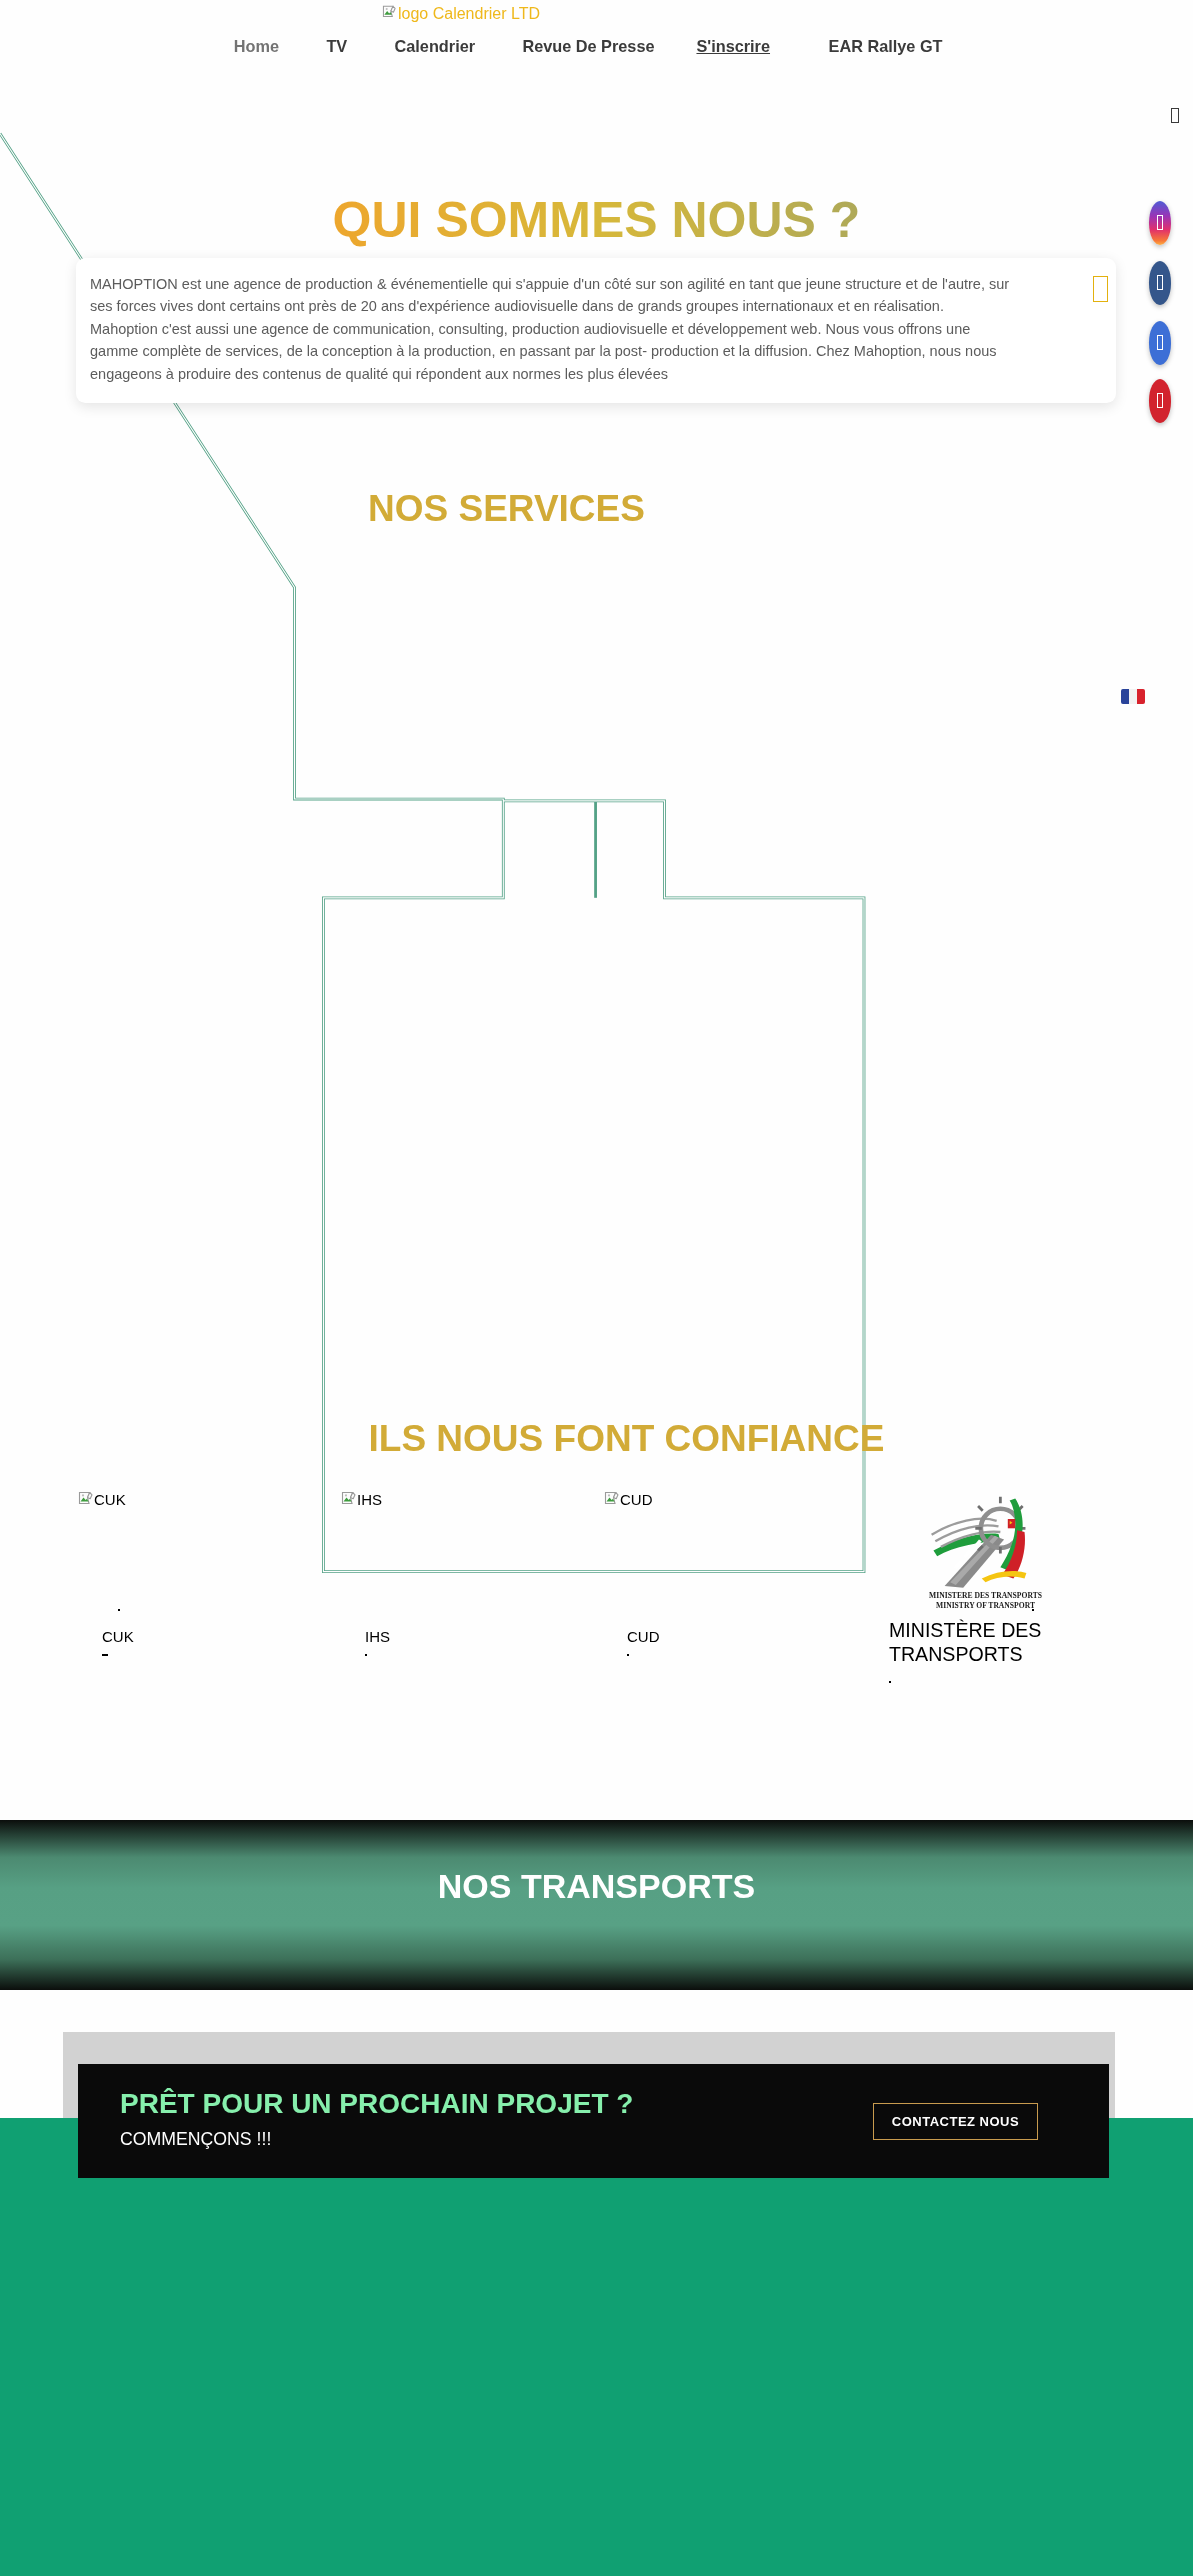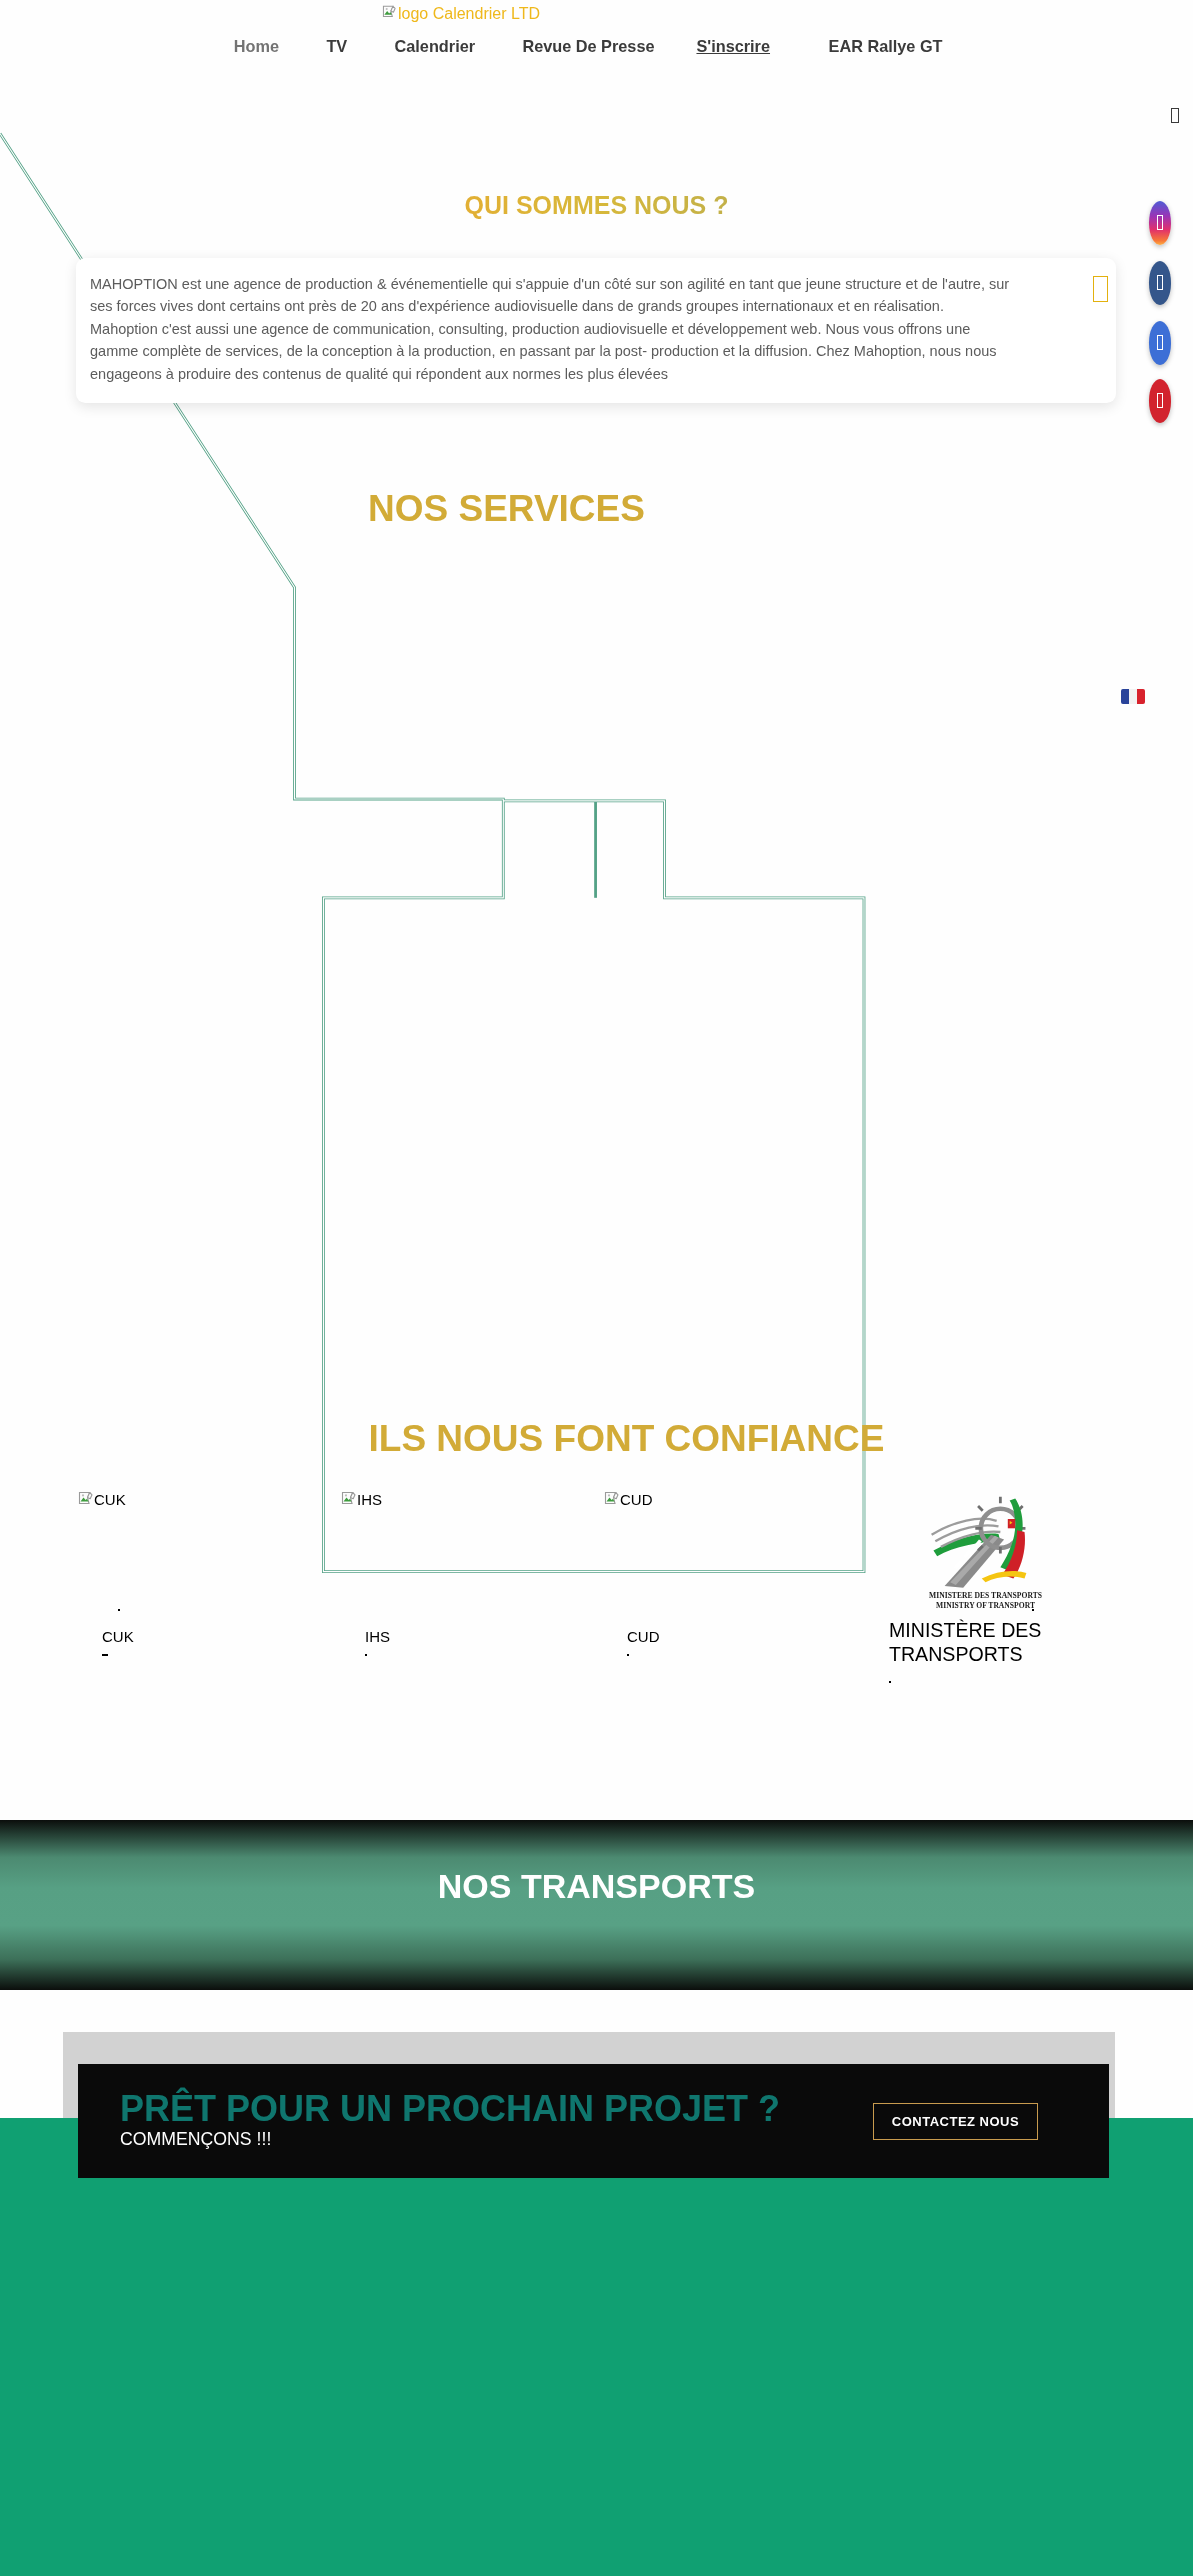--- a/index.html
+++ b/index.html
@@ -48,21 +48,21 @@
 <svg class="abs" style="left:0;top:0;" width="1193" height="1585" viewBox="0 0 1280 1700" fill="none">
   <g stroke="#53a186" stroke-width="3">
     <path d="M0 143 L316 630 L316 857 L540 857 L540 963 L347 963 L347 1686 L927 1686 L927 963 L713 963 L713 859 L540 859"></path>
     <path d="M639 859 L639 963"></path>
   </g>
   <g stroke="#ffffff" stroke-width="1.2">
     <path d="M0 143 L316 630 L316 857 L540 857 L540 963 L347 963 L347 1686 L927 1686 L927 963 L713 963 L713 859 L540 859"></path>
   </g>
 </svg>
 
-<h2 class="abs hdg" style="left:0;top:191px;width:1193px;text-align:center;font-size:25px;background:linear-gradient(90deg,#f0a42c 25%,#d7b83a 50%,#a9a75c 75%);-webkit-background-clip:text;background-clip:text;color:transparent;">QUI SOMMES NOUS ?</h2>
+<h2 class="abs hdg" style="left:0;top:191px;width:1193px;text-align:center;font-size:50px;background:linear-gradient(90deg,#f0a42c 25%,#d7b83a 50%,#a9a75c 75%);-webkit-background-clip:text;background-clip:text;color:transparent;">QUI SOMMES NOUS ?</h2>
 
 <div class="abs" style="left:76px;top:258px;width:1040px;height:145px;background:#fff;border-radius:9.3px;box-shadow:0 3.7px 13px rgba(0,0,0,0.10);">
   <div class="abs" style="left:14px;top:15px;width:923px;font-size:14.5px;line-height:22.4px;color:#5c5c5c;">MAHOPTION est une agence de production &amp; événementielle qui s'appuie d'un côté sur son agilité en tant que jeune structure et de l'autre, sur ses forces vives dont certains ont près de 20 ans d'expérience audiovisuelle dans de grands groupes internationaux et en réalisation. Mahoption c'est aussi une agence de communication, consulting, production audiovisuelle et développement web. Nous vous offrons une gamme complète de services, de la conception à la production, en passant par la post- production et la diffusion. Chez Mahoption, nous nous engageons à produire des contenus de qualité qui répondent aux normes les plus élevées</div>
 
   <span class="abs tofu" style="left:1017px;top:17.7px;width:13px;height:24px;color:#e3b10e;border-width:1.9px;"></span>
 </div>
 
 <div class="abs" style="left:1149px;top:201px;width:22.4px;height:44px;border-radius:50%;background:linear-gradient(180deg,#4f5bd5 0%,#9b34b5 35%,#e1306c 65%,#f77737 90%,#fcaf45 100%);box-shadow:0 1.9px 5.6px rgba(0,0,0,0.25);">
   <span class="tofu" style="position:absolute;left:7.5px;top:14px;width:4.7px;height:13px;color:#fff;"></span>
 </div>
@@ -178,21 +178,21 @@
 
   <div id="prods"></div>
 </div>
 
 <div class="abs" style="left:63px;top:2032px;width:1052px;height:86px;background:#d2d2d2;"></div>
 
 <div class="abs" style="left:0;top:2118px;width:1193px;height:458px;background:#10a072;"></div>
 
 <div class="abs" style="left:78px;top:2064px;width:1031px;height:114px;background:#0a0a0a;">
 
-  <div class="hdg" style="position:absolute;left:42px;top:24px;font-size:36px;color:#0f766e;">PRÊT POUR UN PROCHAIN PROJET ?</div>
+  <div class="hdg" style="position:absolute;left:42px;top:24px;font-size:28px;color:#86efac;">PRÊT POUR UN PROCHAIN PROJET ?</div>
 
   <div style="position:absolute;left:42px;top:65px;font-size:17.7px;color:#fff;">COMMENÇONS !!!</div>
 
   <div style="position:absolute;left:795px;top:39px;width:165px;height:37px;border:0.9px solid #c89b4e;box-sizing:border-box;text-align:center;line-height:35px;font-size:13px;font-weight:bold;color:#fff;letter-spacing:0.5px;">CONTACTEZ NOUS</div>
 </div>
 
 <div id="footer"></div>
 
 </div>
 

